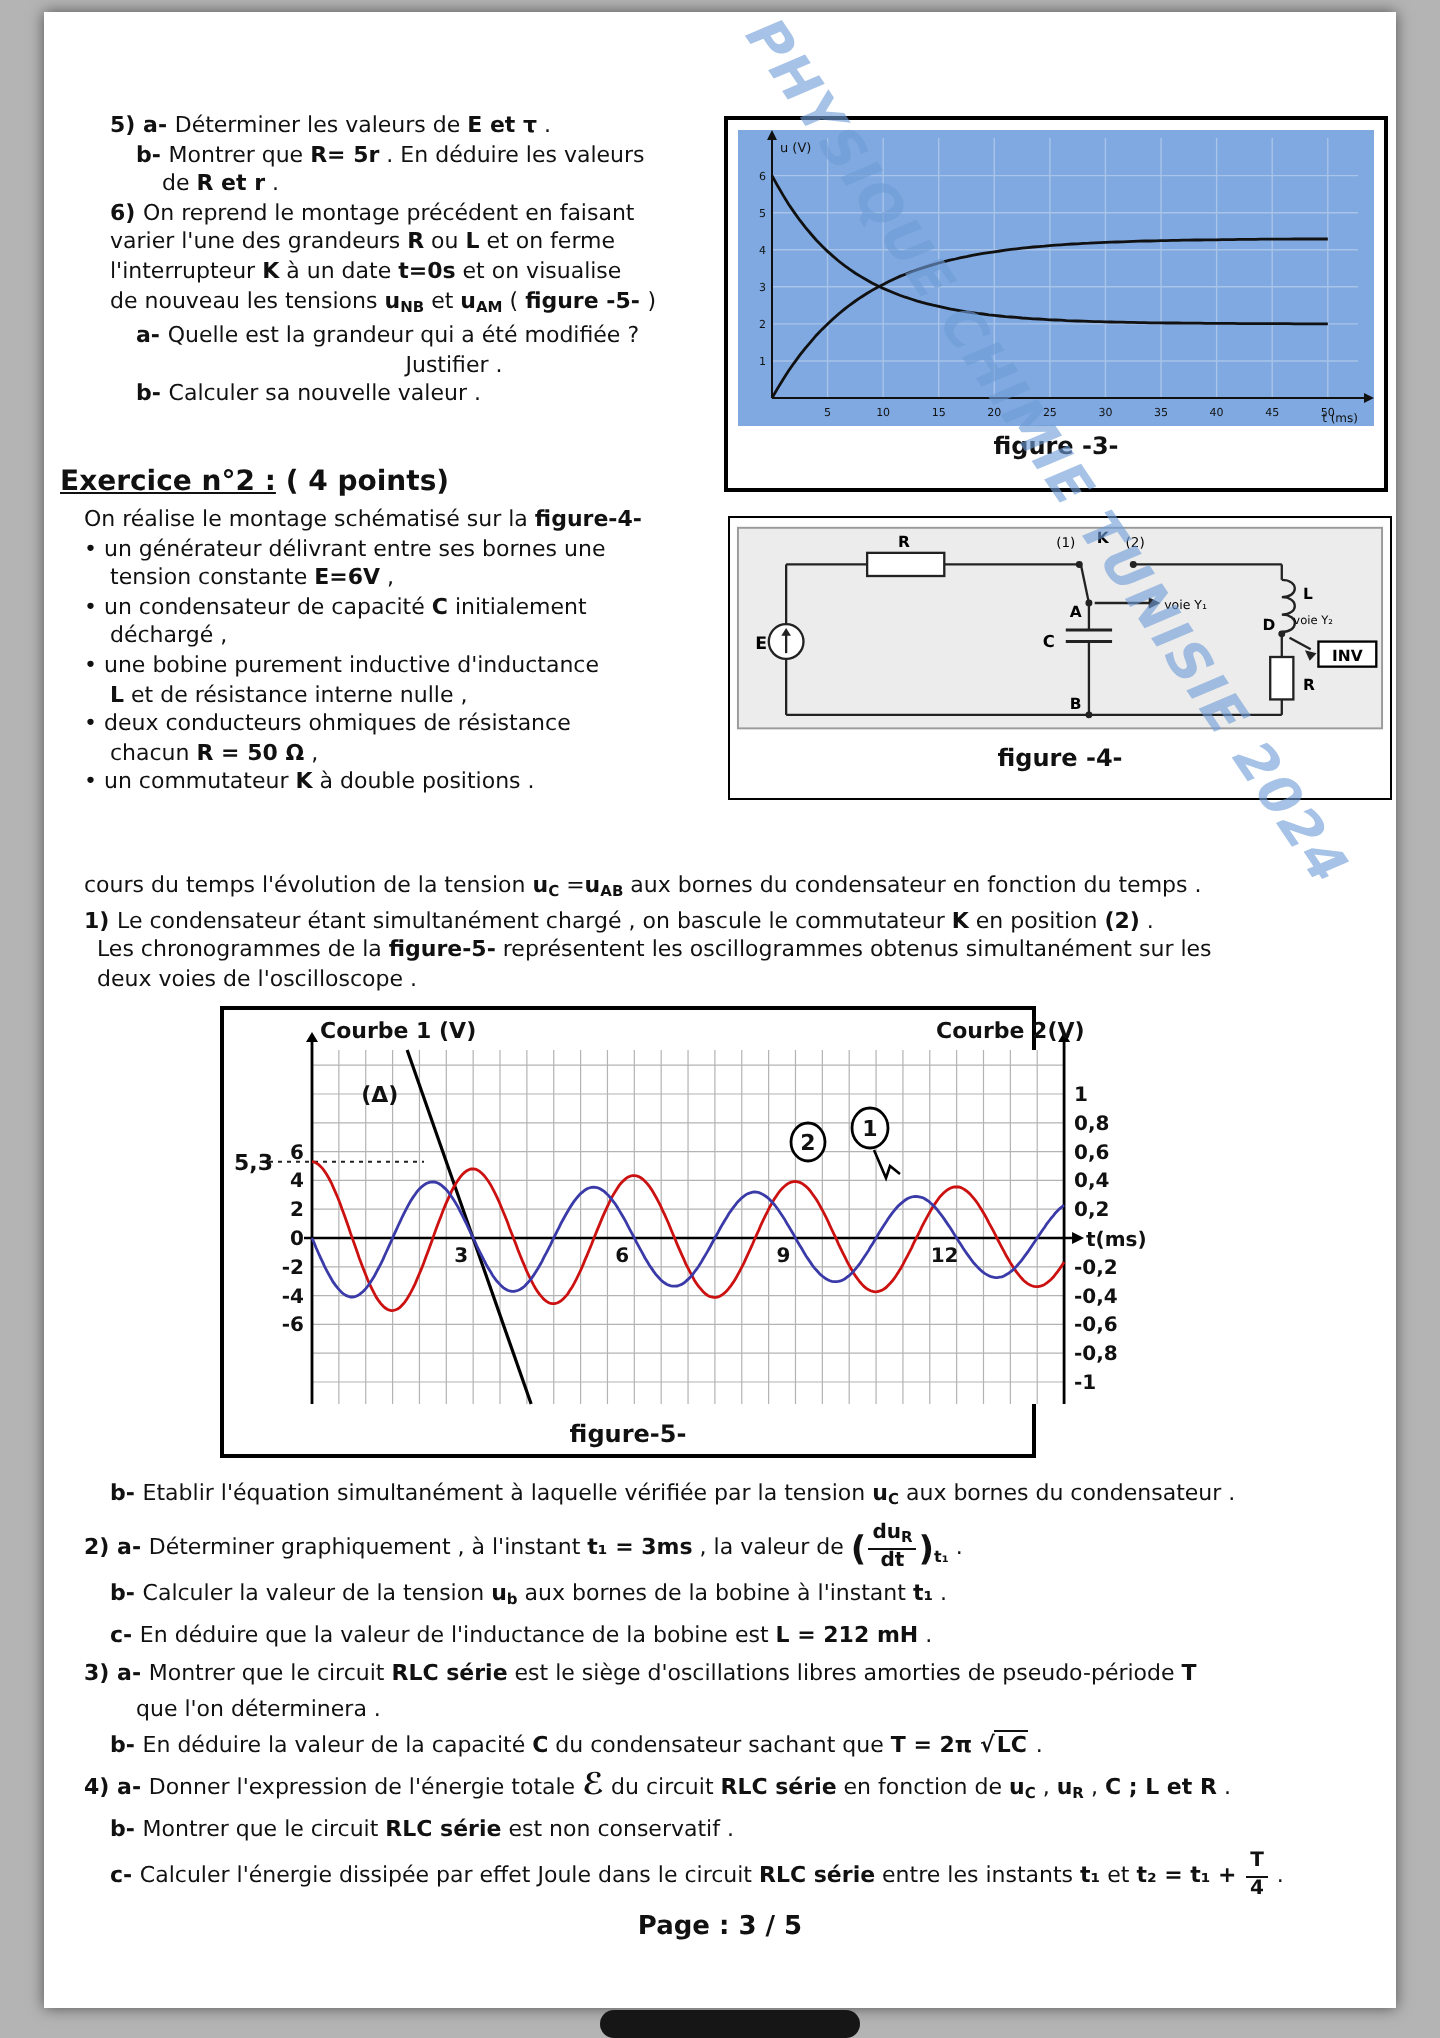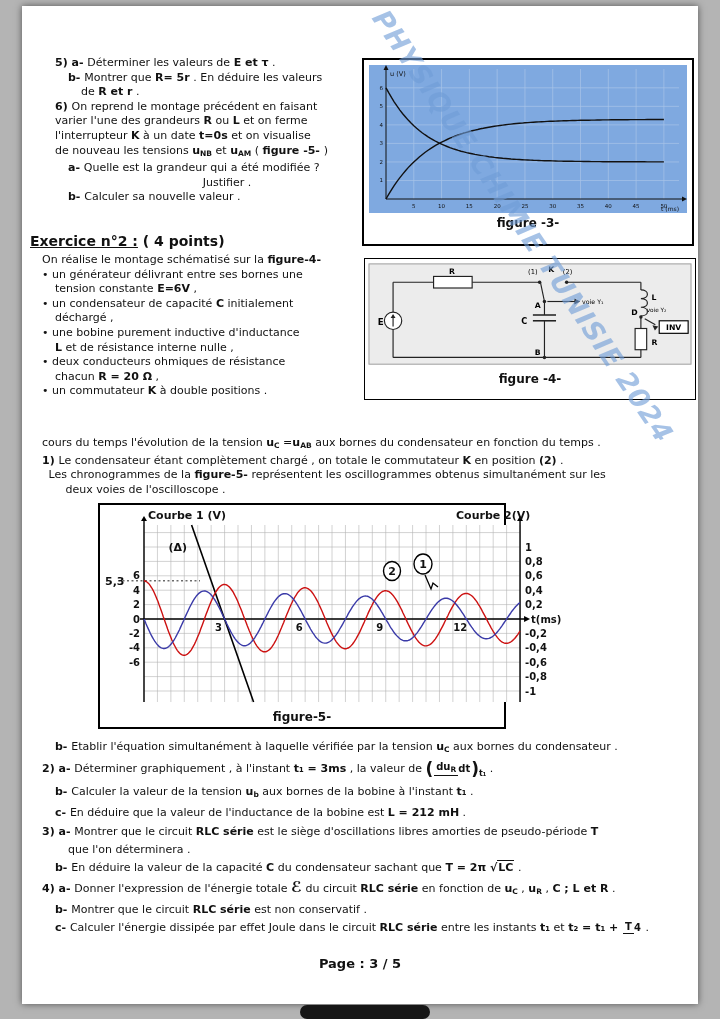--- a/index.html
+++ b/index.html
@@ -15,21 +15,21 @@
   .sg-u{text-decoration:underline}
   .sg-g{font-size:15px;font-style:italic}
   .heading{font-size:14px;line-height:18px}
   .figbox{position:absolute;background:#fff;border:2px solid #000;z-index:2}
   .figcap{text-align:center;font-weight:bold;font-size:12px;margin-top:3px}
   .qblock{line-height:14px}
   .qline{margin-bottom:4px;white-space:nowrap}
   .ind1{padding-left:13px}
   .ind2{padding-left:26px}
   .gap{margin-top:5px}
-  .frac{display:inline-flex;flex-direction:row;align-items:center;vertical-align:middle;line-height:1.05;font-size:10px;margin:0 1px}
+  .frac{display:inline-flex;flex-direction:column;align-items:center;vertical-align:middle;line-height:1.05;font-size:10px;margin:0 1px}
   .frac .num{border-bottom:1.3px solid #111;padding:0 2px 1px}
   .frac .den{padding-top:1px}
   .paren{font-size:17px;vertical-align:-3px;font-weight:bold}
   .sub-idx{font-size:8px;vertical-align:-4px;font-weight:bold}
   .sqrt{white-space:nowrap;font-weight:bold}
   .sqrt .arg{border-top:1.3px solid #111;padding:0 1px}
   .footer{position:absolute;left:0;width:676px;text-align:center;font-weight:bold;font-size:13px;top:950px}
   .bottom-tab{position:absolute;left:300px;top:1005px;width:130px;height:14px;background:#161616;border-radius:7px}
   svg text{font-family:"DejaVu Sans",sans-serif}
 </style>
@@ -104,21 +104,21 @@
 
   <div class="tblock" style="left:20px;top:247px;width:326px">
       <div class="tline"><span>On réalise le montage schématisé sur la </span><span class="sg-b">figure-4-</span></div>
       <div class="tline"><span>• un générateur délivrant entre ses bornes une</span></div>
       <div class="tline" style="padding-left: 13px;"><span>tension constante </span><span class="sg-b">E=6V</span><span> ,</span></div>
       <div class="tline"><span>• un condensateur de capacité </span><span class="sg-b">C</span><span>  initialement</span></div>
       <div class="tline" style="padding-left: 13px;"><span>déchargé ,</span></div>
       <div class="tline"><span>• une bobine purement inductive d'inductance</span></div>
       <div class="tline" style="padding-left: 13px;"><span class="sg-b">L</span><span> et de résistance interne nulle ,</span></div>
       <div class="tline"><span>• deux conducteurs ohmiques de résistance</span></div>
-      <div class="tline" style="padding-left: 13px;"><span>chacun </span><span class="sg-b">R = 20 Ω</span><span> ,</span></div>
+      <div class="tline" style="padding-left: 13px;"><span>chacun </span><span class="sg-b">R = 50 Ω</span><span> ,</span></div>
       <div class="tline"><span>• un commutateur </span><span class="sg-b">K</span><span> à double positions .</span></div>
     </div>
 
   <div class="figbox" style="left:342px;top:252px;width:332px;height:142px;border-width:1.5px">
     <svg viewBox="0 0 340 112" width="328" height="108" style="display:block;margin:2px auto 0">
       <rect x="3" y="3" width="334" height="104" fill="#ececec" stroke="#9a9a9a" stroke-width="1"></rect>
       <g stroke="#222" stroke-width="1.2" fill="none">
         <line x1="28" y1="22" x2="70" y2="22"></line>
           <line x1="110" y1="22" x2="180" y2="22"></line>
         <line x1="208" y1="22" x2="285" y2="22"></line>
@@ -163,26 +163,26 @@
       <text x="275" y="56" font-size="8" font-weight="bold">D</text>
       <text x="291" y="53" font-size="6">voie Y₂</text>
       <text x="319" y="72" font-size="8" font-weight="bold" text-anchor="middle">INV</text>
       <text x="296" y="87" font-size="8" font-weight="bold">R</text>
     </svg>
     <div class="figcap">figure -4-</div>
   </div>
 
   <div class="tblock" style="left:20px;top:430px;width:656px">
       <div class="tline"><span>cours du temps l'évolution de la tension </span><span class="sg-b">u</span><span class="sg-b sg-s">C</span><span> =</span><span class="sg-b">u</span><span class="sg-b sg-s">AB</span><span>  aux bornes du condensateur en fonction du temps .</span></div>
-      <div class="tline"><span class="sg-b">1) </span><span>Le condensateur étant complètement chargé , on totale le commutateur </span><span class="sg-b">K</span><span> en position </span><span class="sg-b">(2)</span><span> .</span></div>
+      <div class="tline"><span class="sg-b">1) </span><span>Le condensateur étant simultanément chargé , on bascule le commutateur </span><span class="sg-b">K</span><span> en position </span><span class="sg-b">(2)</span><span> .</span></div>
       <div class="tline" style="padding-left: 6.5px;"><span>Les chronogrammes de la </span><span class="sg-b">figure-5-</span><span> représentent les oscillogrammes obtenus simultanément sur les</span></div>
-      <div class="tline" style="padding-left: 6.5px; margin-left: 17px;"><span>deux voies de l'oscilloscope .</span></div>
-    </div>
-
-  <div class="figbox" style="left:76px;top:497px;width:408px;height:226px">
+      <div class="tline" style="padding-left: 6.5px;"><span>deux voies de l'oscilloscope .</span></div>
+    </div>
+
+  <div class="figbox" style="left:88px;top:497px;width:408px;height:226px">
     <svg id="fig5-svg" width="474" height="200" style="display:block;margin:2px 0 0 4px">
         <rect x="40" y="18" width="376.03999999999996" height="177" fill="#fff"></rect>
         <line x1="40" y1="18" x2="40" y2="195" stroke="#b3b3b3" stroke-width="0.6"></line>
         <line x1="53.43" y1="18" x2="53.43" y2="195" stroke="#b3b3b3" stroke-width="0.6"></line>
         <line x1="66.86" y1="18" x2="66.86" y2="195" stroke="#b3b3b3" stroke-width="0.6"></line>
         <line x1="80.28999999999999" y1="18" x2="80.28999999999999" y2="195" stroke="#b3b3b3" stroke-width="0.6"></line>
         <line x1="93.72" y1="18" x2="93.72" y2="195" stroke="#b3b3b3" stroke-width="0.6"></line>
         <line x1="107.15" y1="18" x2="107.15" y2="195" stroke="#b3b3b3" stroke-width="0.6"></line>
         <line x1="120.58" y1="18" x2="120.58" y2="195" stroke="#b3b3b3" stroke-width="0.6"></line>
         <line x1="134.01" y1="18" x2="134.01" y2="195" stroke="#b3b3b3" stroke-width="0.6"></line>

